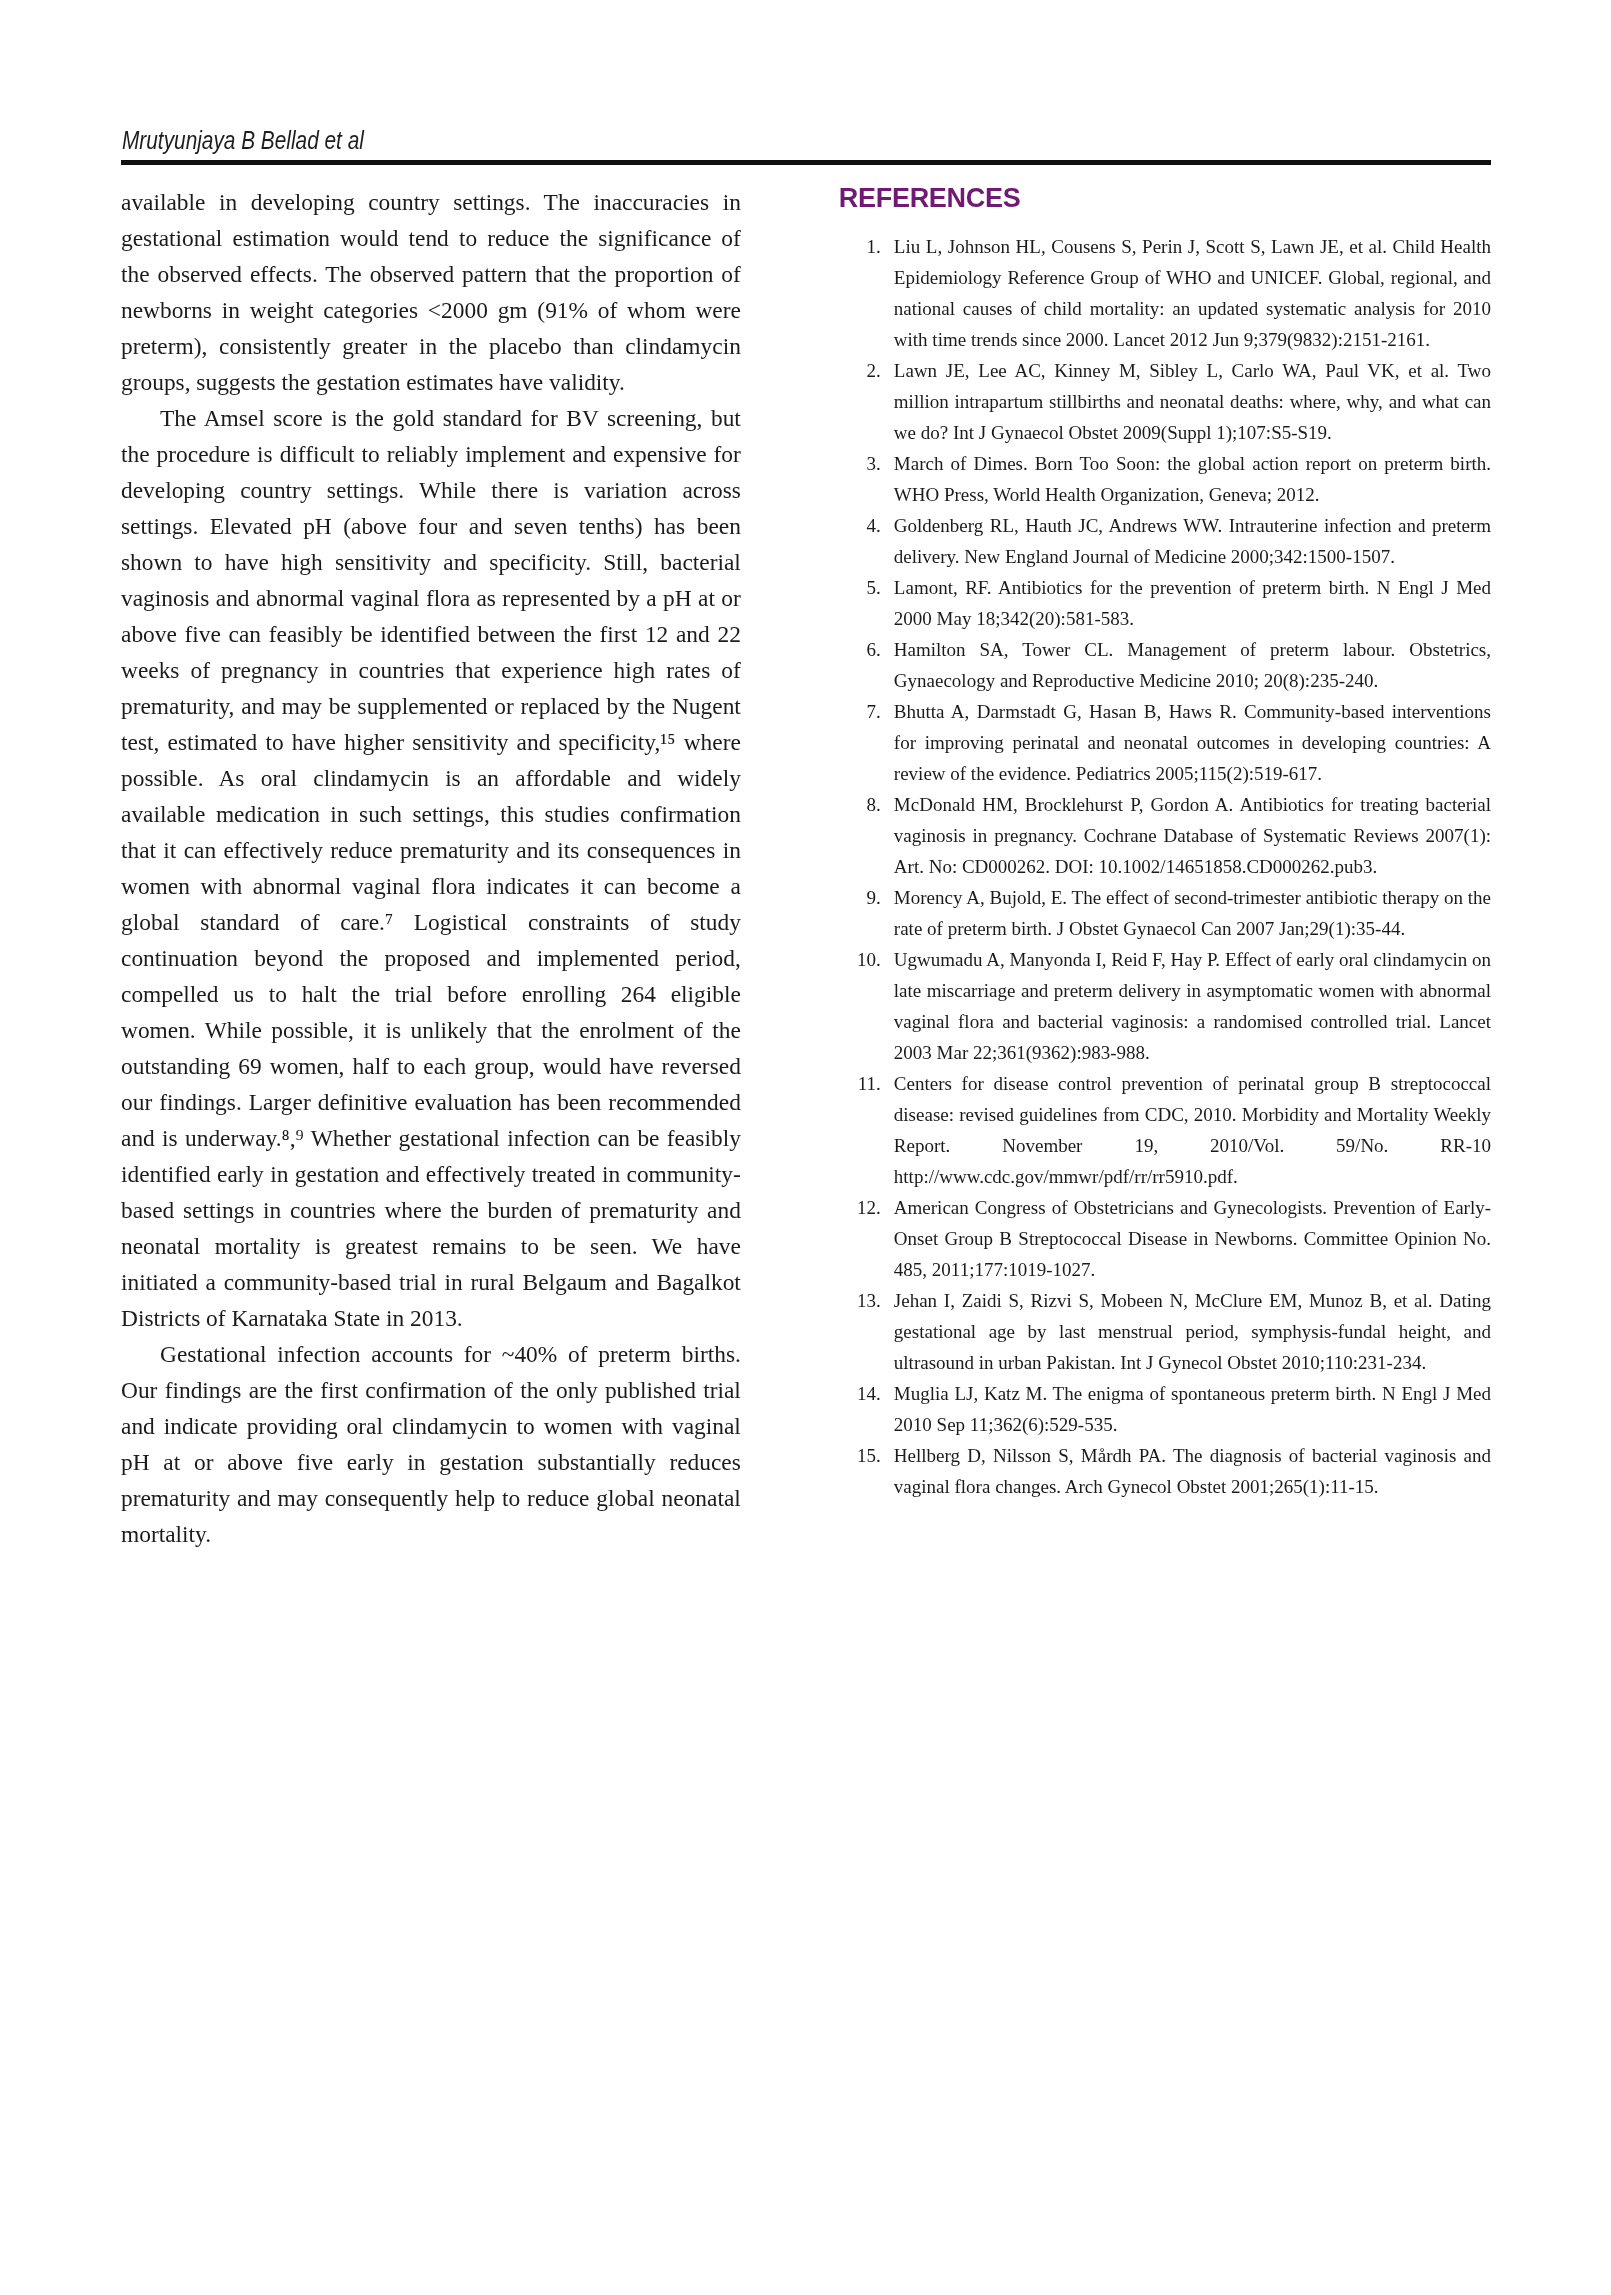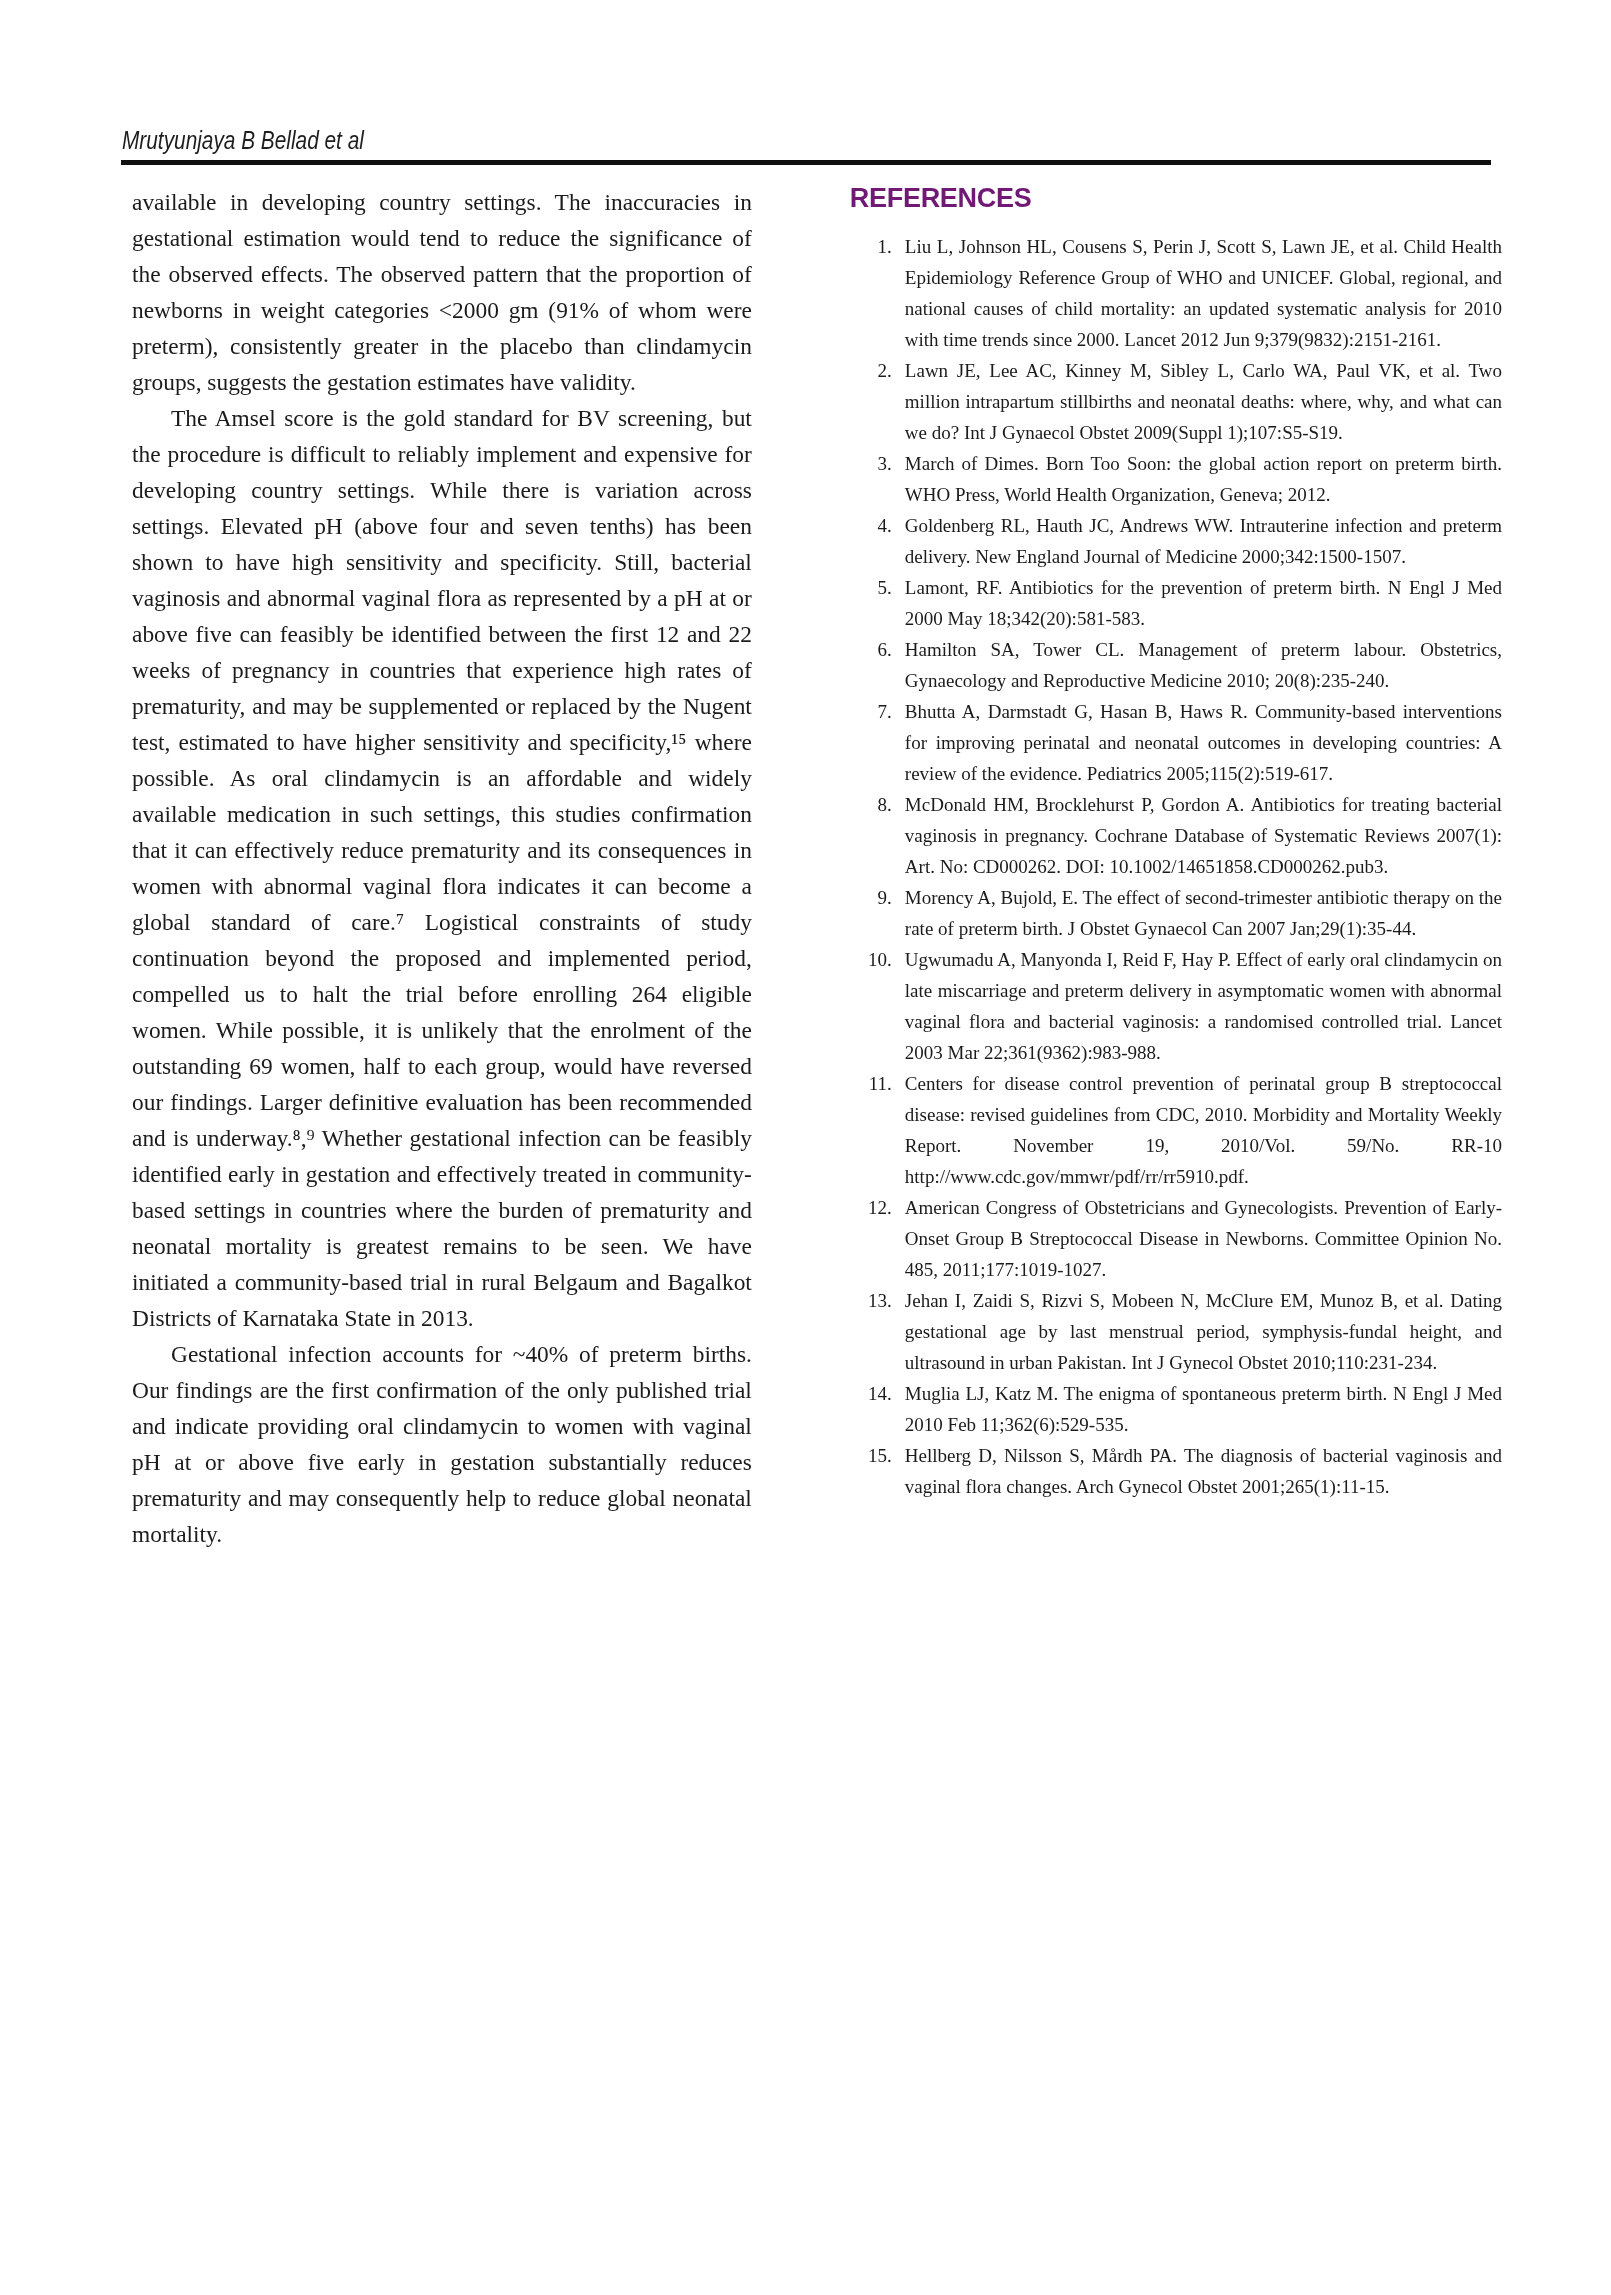--- a/index.html
+++ b/index.html
@@ -28,21 +28,21 @@
     position:absolute;
     left:121px;
     width:1370px;
     height:4.6px;
     background:#101010;
   }
   .head-rule{top:160px;}
   .foot-rule{top:2132px;}
   .content{
     position:absolute;
-    left:132px;
+    left:121px;
     top:184px;
     width:1370px;
     display:flex;
     gap:98px;
   }
   .col-left{width:633px;}
   .col-right{width:666px;}
   .body-par{
     margin:0;
     font-size:23.4px;
@@ -128,21 +128,21 @@
         <li>Goldenberg RL, Hauth JC, Andrews WW. Intrauterine infection and preterm delivery. New England Journal of Medicine 2000;342:1500-1507.</li>
         <li>Lamont, RF. Antibiotics for the prevention of preterm birth. N Engl J Med 2000 May 18;342(20):581-583.</li>
         <li>Hamilton SA, Tower CL. Management of preterm labour. Obstetrics, Gynaecology and Reproductive Medicine 2010; 20(8):235-240.</li>
         <li>Bhutta A, Darmstadt G, Hasan B, Haws R. Community-based interventions for improving perinatal and neonatal outcomes in developing countries: A review of the evidence. Pediatrics 2005;115(2):519-617.</li>
         <li>McDonald HM, Brocklehurst P, Gordon A. Antibiotics for treating bacterial vaginosis in pregnancy. Cochrane Database of Systematic Reviews 2007(1): Art. No: CD000262. DOI: 10.1002/14651858.CD000262.pub3.</li>
         <li>Morency A, Bujold, E. The effect of second-trimester antibiotic therapy on the rate of preterm birth. J Obstet Gynaecol Can 2007 Jan;29(1):35-44.</li>
         <li>Ugwumadu A, Manyonda I, Reid F, Hay P. Effect of early oral clindamycin on late miscarriage and preterm delivery in asymptomatic women with abnormal vaginal flora and bacterial vaginosis: a randomised controlled trial. Lancet 2003 Mar 22;361(9362):983-988.</li>
         <li>Centers for disease control prevention of perinatal group B streptococcal disease: revised guidelines from CDC, 2010. Morbidity and Mortality Weekly Report. November 19, 2010/Vol. 59/No. RR-10 http://www.cdc.gov/mmwr/pdf/rr/rr5910.pdf.</li>
         <li>American Congress of Obstetricians and Gynecologists. Prevention of Early-Onset Group B Streptococcal Disease in Newborns. Committee Opinion No. 485, 2011;177:1019-1027.</li>
         <li>Jehan I, Zaidi S, Rizvi S, Mobeen N, McClure EM, Munoz B, et al. Dating gestational age by last menstrual period, symphysis-fundal height, and ultrasound in urban Pakistan. Int J Gynecol Obstet 2010;110:231-234.</li>
-        <li>Muglia LJ, Katz M. The enigma of spontaneous preterm birth. N Engl J Med 2010 Feb 11;362(6):529-535.</li>
+        <li>Muglia LJ, Katz M. The enigma of spontaneous preterm birth. N Engl J Med 2010 Sep 11;362(6):529-535.</li>
         <li>Hellberg D, Nilsson S, Mårdh PA. The diagnosis of bacterial vaginosis and vaginal flora changes. Arch Gynecol Obstet 2001;265(1):11-15.</li>
       </ol>
     </div>
 
   </div>
 
   <div class="rule foot-rule"></div>
   <div class="page-number">196</div>
 
   <div class="publisher-logo">

